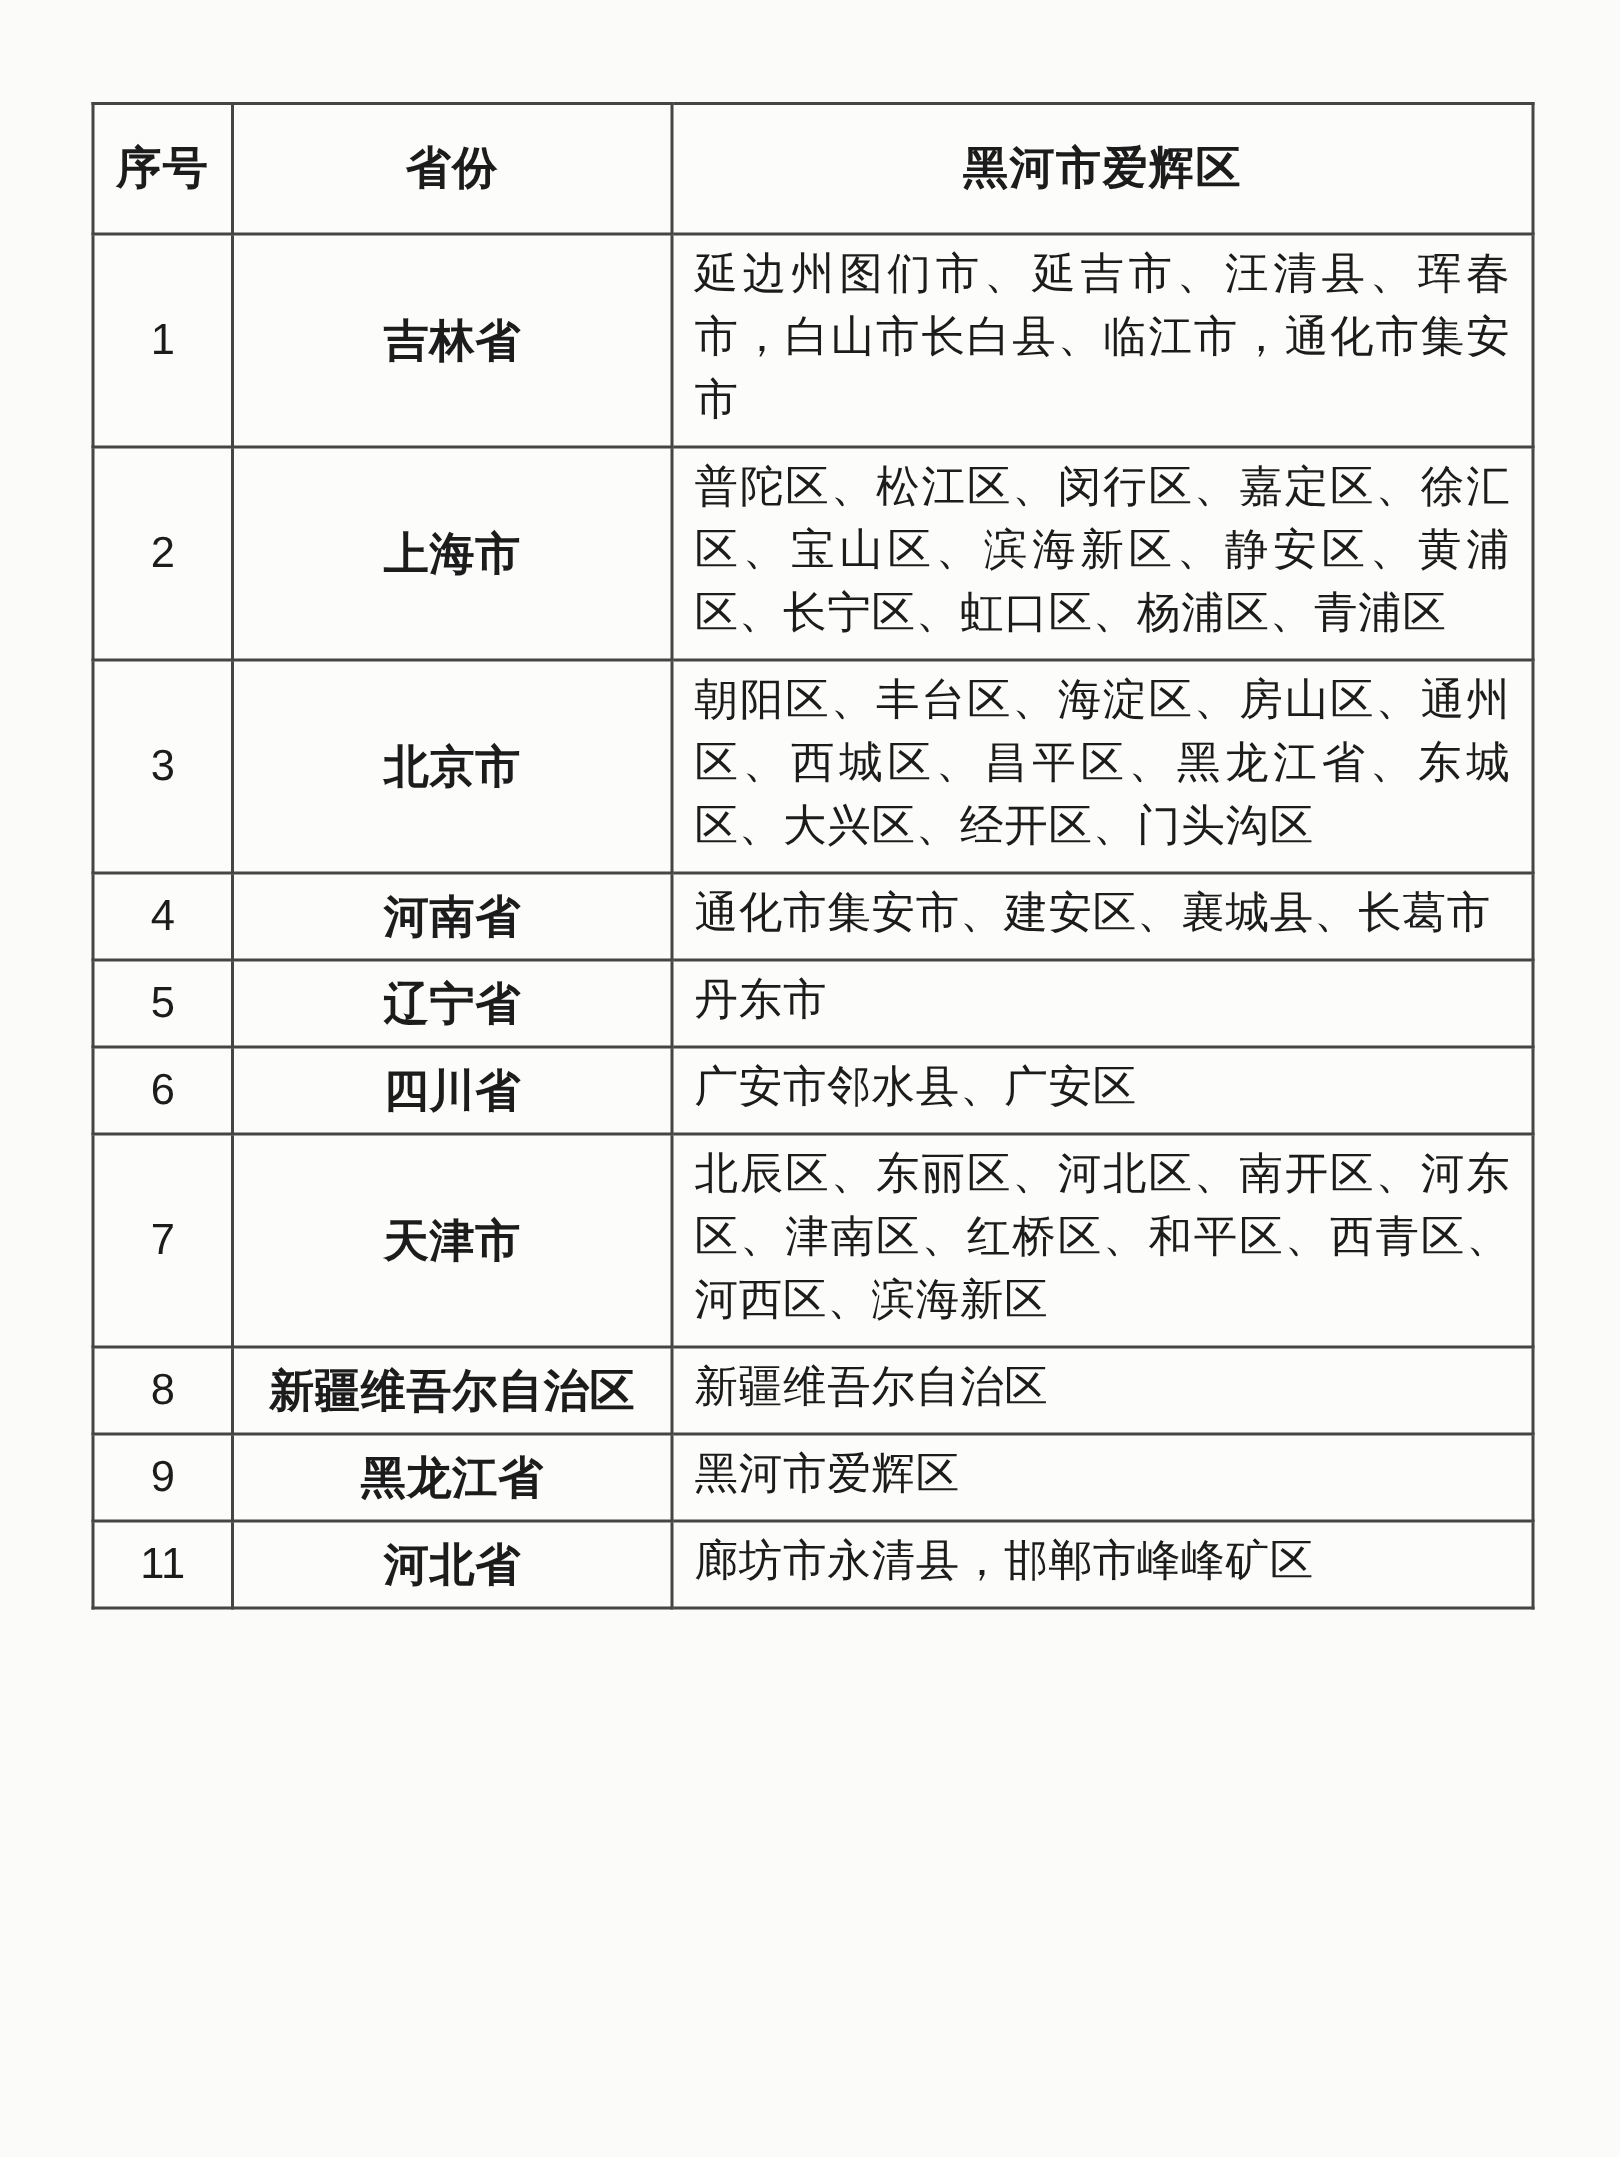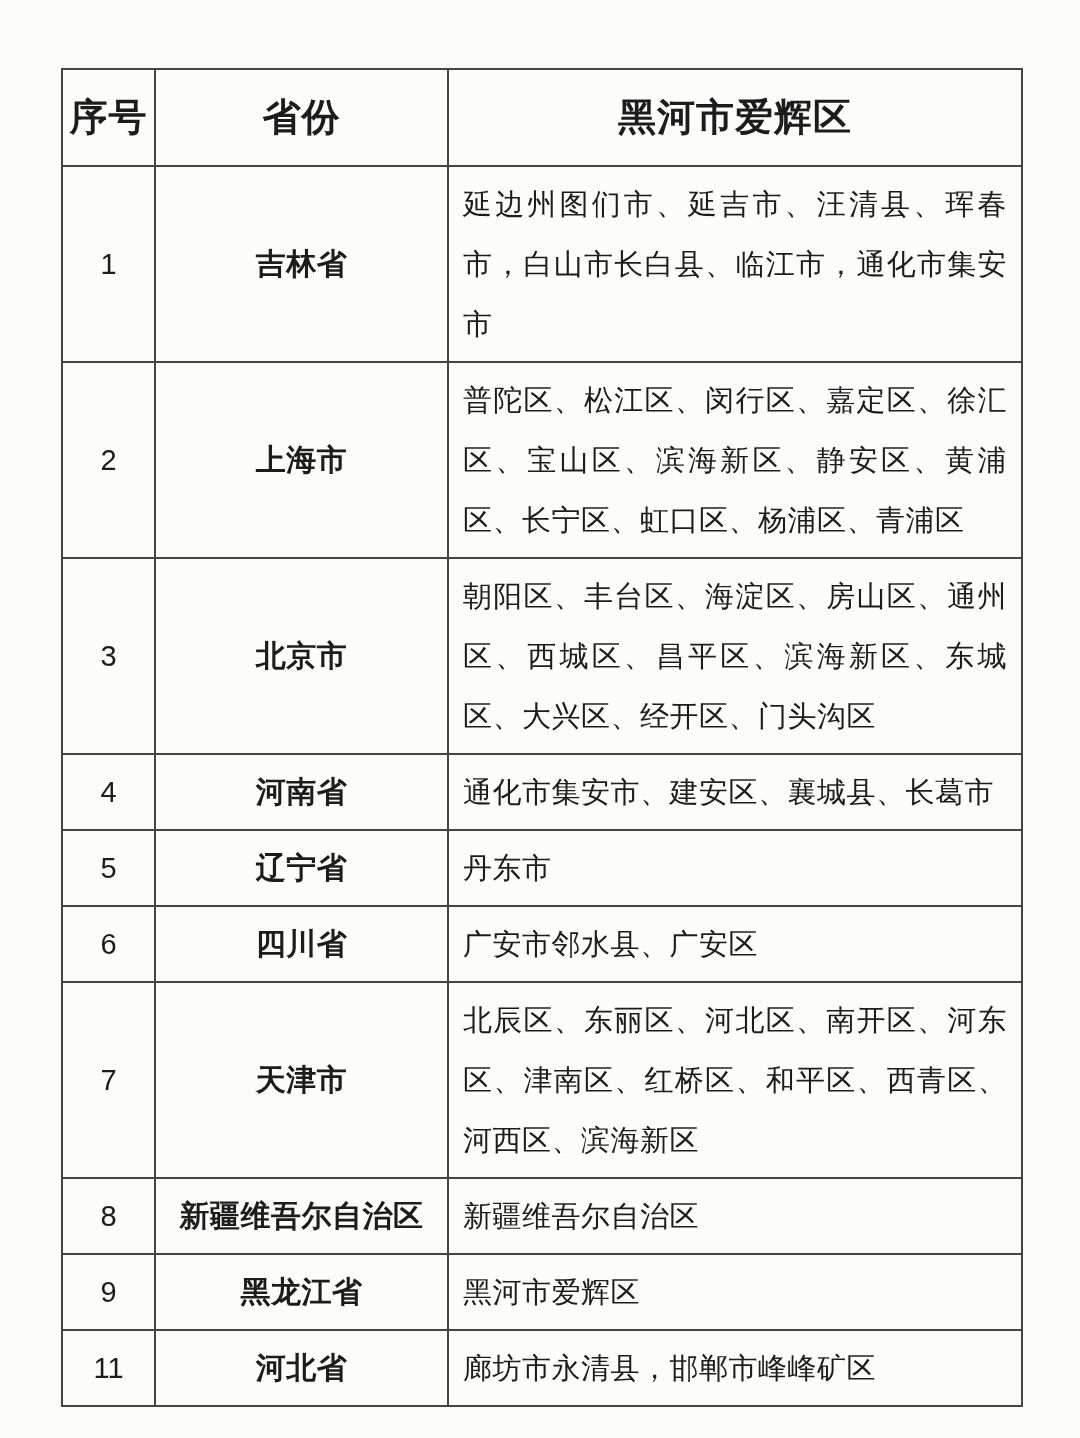--- a/index.html
+++ b/index.html
@@ -27,21 +27,21 @@
   table.doc-table col.c-no   { width: 93px;  }
   table.doc-table col.c-prov { width: 293px; }
   table.doc-table col.c-reg  { width: 574px; }
   table.doc-table th,
   table.doc-table td {
     border: 2px solid #454545;
     vertical-align: middle;
     background: #fcfcfb;
   }
   th.h-cell {
-    font-size: 38px;
+    font-size: 30px;
     font-weight: bold;
     text-align: center;
     padding: 22px 4px;
     letter-spacing: 1px;
     font-family: "Liberation Sans", sans-serif;
   }
   td.cell-no {
     font-size: 29px;
     text-align: center;
     font-weight: normal;
@@ -52,25 +52,25 @@
     font-size: 30px;
     font-weight: bold;
     text-align: center;
     letter-spacing: 0.5px;
     font-family: "Liberation Sans", sans-serif;
     padding: 7px 2px;
     margin-top: 32px;
   }
   td.cell-reg {
     font-size: 29px;
-    line-height: 60px;
+    line-height: 42px;
     text-align: justify;
     letter-spacing: 0.5px;
     font-weight: normal;
-    font-family: Liberation Sans, sans-serif;
+    font-family: Liberation Mono, monospace;
     padding: 7px 14px 7px 14px;
   }
 </style>
 </head>
 <body>
 
 <div class="page">
   <table class="doc-table">
     <colgroup>
       <col class="c-no">
@@ -91,21 +91,21 @@
       <td class="cell-reg">延边州图们市、延吉市、汪清县、珲春市，白山市长白县、临江市，通化市集安市</td>
     </tr>
         <tr>
       <td class="cell-no">2</td>
       <td class="cell-prov">上海市</td>
       <td class="cell-reg">普陀区、松江区、闵行区、嘉定区、徐汇区、宝山区、滨海新区、静安区、黄浦区、长宁区、虹口区、杨浦区、青浦区</td>
     </tr>
         <tr>
       <td class="cell-no">3</td>
       <td class="cell-prov">北京市</td>
-      <td class="cell-reg">朝阳区、丰台区、海淀区、房山区、通州区、西城区、昌平区、滨海新区、东城区、大兴区、经开区、门头沟区</td>
+      <td class="cell-reg">朝阳区、丰台区、海淀区、房山区、通州区、西城区、昌平区、黑龙江省、东城区、大兴区、经开区、门头沟区</td>
     </tr>
         <tr>
       <td class="cell-no">4</td>
       <td class="cell-prov">河南省</td>
       <td class="cell-reg">通化市集安市、建安区、襄城县、长葛市</td>
     </tr>
         <tr>
       <td class="cell-no">5</td>
       <td class="cell-prov">辽宁省</td>
       <td class="cell-reg">丹东市</td>

